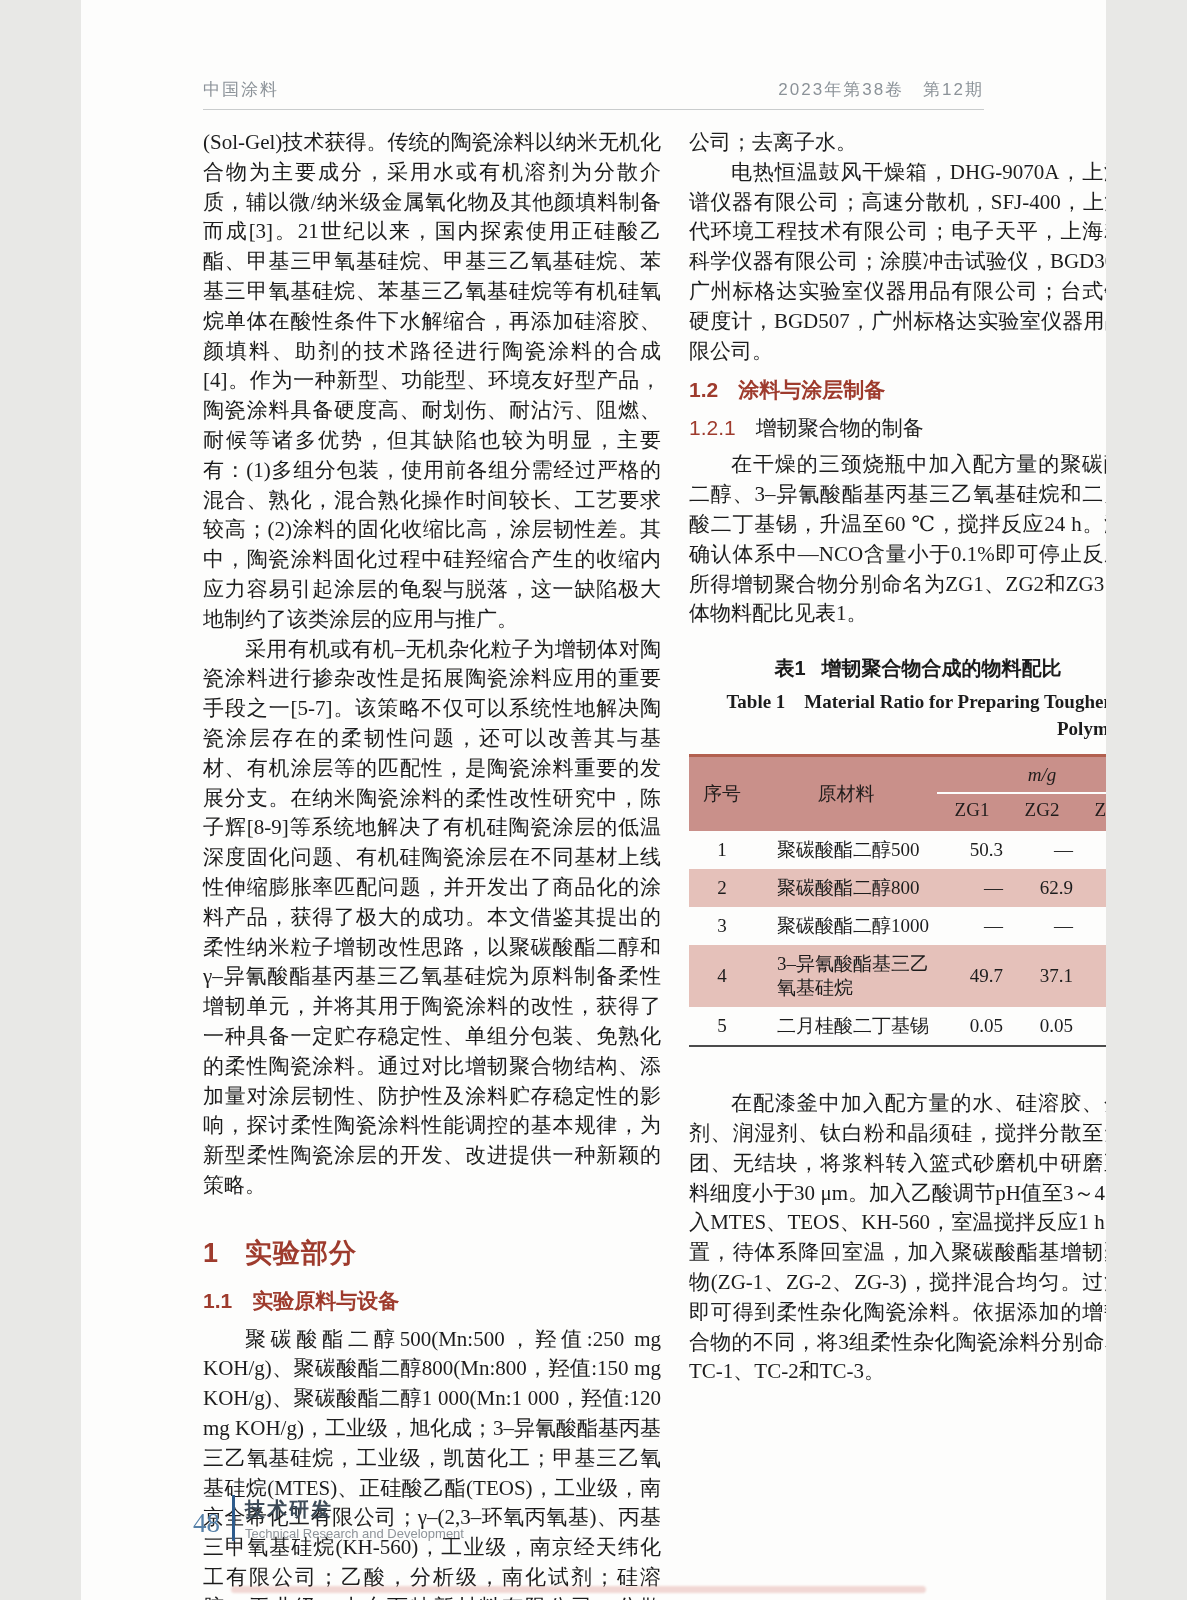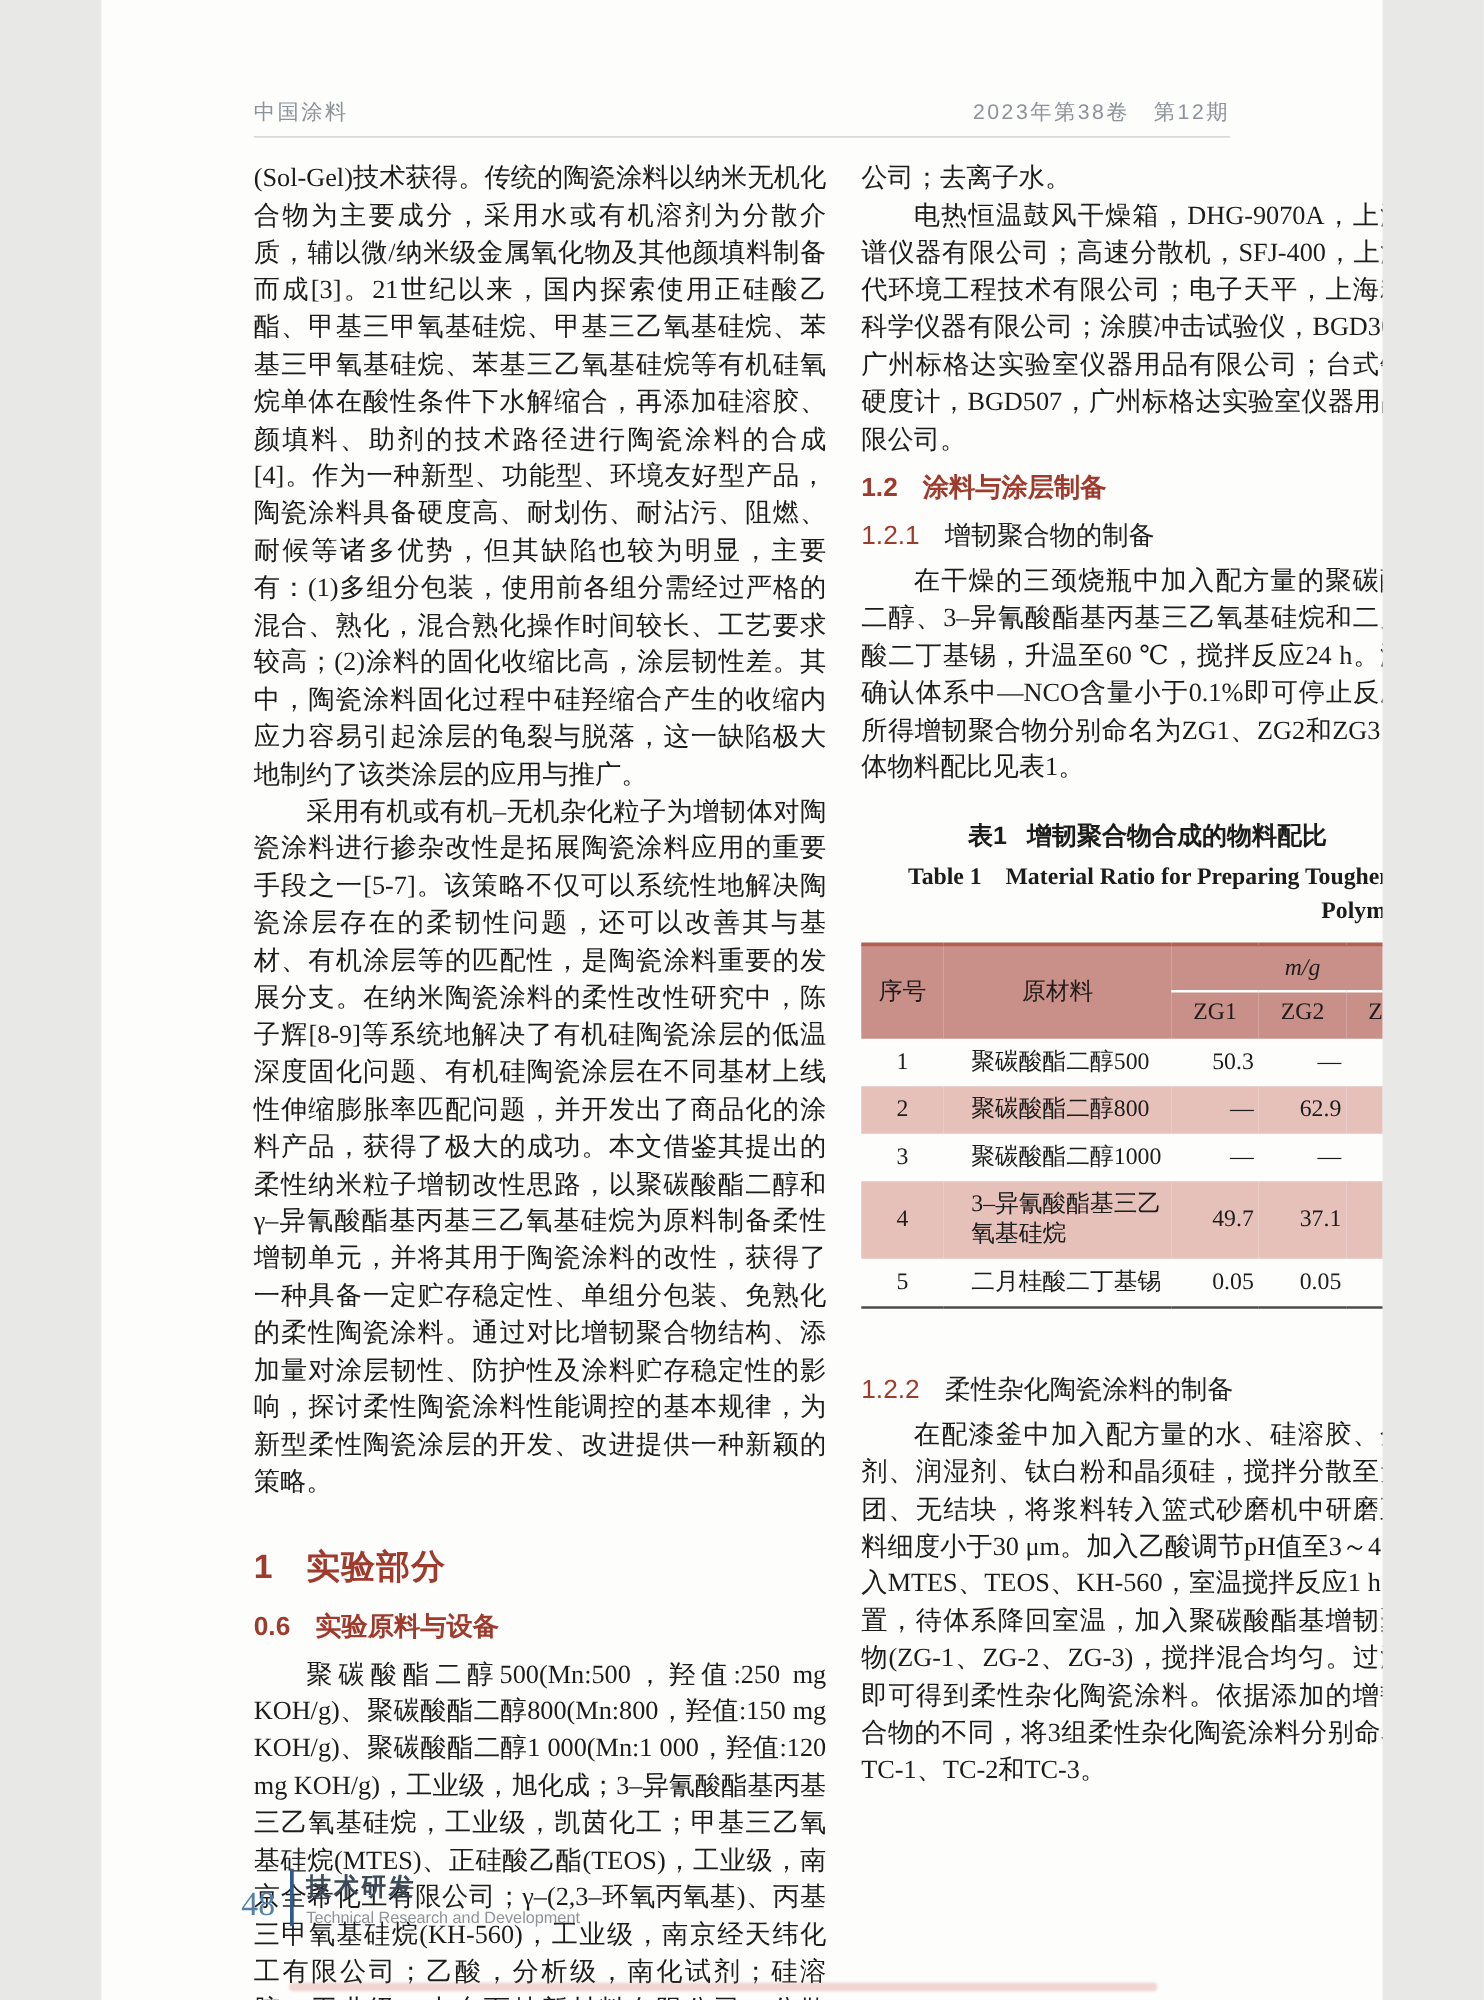--- a/index.html
+++ b/index.html
@@ -115,21 +115,21 @@
 
     <div class="col">
       <p class="para">(Sol-Gel)技术获得。传统的陶瓷涂料以纳米无机化合物为主要成分，采用水或有机溶剂为分散介质，辅以微/纳米级金属氧化物及其他颜填料制备而成[3]。21世纪以来，国内探索使用正硅酸乙酯、甲基三甲氧基硅烷、甲基三乙氧基硅烷、苯基三甲氧基硅烷、苯基三乙氧基硅烷等有机硅氧烷单体在酸性条件下水解缩合，再添加硅溶胶、颜填料、助剂的技术路径进行陶瓷涂料的合成[4]。作为一种新型、功能型、环境友好型产品，陶瓷涂料具备硬度高、耐划伤、耐沾污、阻燃、耐候等诸多优势，但其缺陷也较为明显，主要有：(1)多组分包装，使用前各组分需经过严格的混合、熟化，混合熟化操作时间较长、工艺要求较高；(2)涂料的固化收缩比高，涂层韧性差。其中，陶瓷涂料固化过程中硅羟缩合产生的收缩内应力容易引起涂层的龟裂与脱落，这一缺陷极大地制约了该类涂层的应用与推广。</p>
       <p class="para indent">采用有机或有机–无机杂化粒子为增韧体对陶瓷涂料进行掺杂改性是拓展陶瓷涂料应用的重要手段之一[5-7]。该策略不仅可以系统性地解决陶瓷涂层存在的柔韧性问题，还可以改善其与基材、有机涂层等的匹配性，是陶瓷涂料重要的发展分支。在纳米陶瓷涂料的柔性改性研究中，陈子辉[8-9]等系统地解决了有机硅陶瓷涂层的低温深度固化问题、有机硅陶瓷涂层在不同基材上线性伸缩膨胀率匹配问题，并开发出了商品化的涂料产品，获得了极大的成功。本文借鉴其提出的柔性纳米粒子增韧改性思路，以聚碳酸酯二醇和γ–异氰酸酯基丙基三乙氧基硅烷为原料制备柔性增韧单元，并将其用于陶瓷涂料的改性，获得了一种具备一定贮存稳定性、单组分包装、免熟化的柔性陶瓷涂料。通过对比增韧聚合物结构、添加量对涂层韧性、防护性及涂料贮存稳定性的影响，探讨柔性陶瓷涂料性能调控的基本规律，为新型柔性陶瓷涂层的开发、改进提供一种新颖的策略。</p>
 
       <div class="h1">
         <span class="num">1</span><span>实验部分</span>
       </div>
 
       <div class="h2">
-        <span class="num">0.6</span><span>实验原料与设备</span>
+        <span class="num">1.1</span><span>实验原料与设备</span>
       </div>
 
       <p class="para indent">聚碳酸酯二醇500(Mn:500，羟值:250 mg KOH/g)、聚碳酸酯二醇800(Mn:800，羟值:150 mg KOH/g)、聚碳酸酯二醇1 000(Mn:1 000，羟值:120 mg KOH/g)，工业级，旭化成；3–异氰酸酯基丙基三乙氧基硅烷，工业级，凯茵化工；甲基三乙氧基硅烷(MTES)、正硅酸乙酯(TEOS)，工业级，南京全希化工有限公司；γ–(2,3–环氧丙氧基)、丙基三甲氧基硅烷(KH-560)，工业级，南京经天纬化工有限公司；乙酸，分析级，南化试剂；硅溶胶，工业级，山东百特新材料有限公司；分散剂、润湿剂，工业级，毕克化学；金红石型钛白粉，杜邦；晶须硅，上海汇精纳米材料科技有限</p>
     </div>
 
     <div class="col">
       <p class="para">公司；去离子水。</p>
       <p class="para indent">电热恒温鼓风干燥箱，DHG-9070A，上海索谱仪器有限公司；高速分散机，SFJ-400，上海现代环境工程技术有限公司；电子天平，上海精密科学仪器有限公司；涂膜冲击试验仪，BGD302，广州标格达实验室仪器用品有限公司；台式铅笔硬度计，BGD507，广州标格达实验室仪器用品有限公司。</p>
 
       <div class="h2">
@@ -194,23 +194,20 @@
             <td class="mat-name">二月桂酸二丁基锡</td>
             <td class="v">0.05</td>
             <td class="v">0.05</td>
             <td class="v">0.05</td>
           </tr>
         </tbody>
       </table>
 
       <div style="height:42px;"></div>
 
-      <div class="h3">
-        <span class="num">1.2.2</span><span>柔性杂化陶瓷涂料的制备</span>
-      </div>
 
       <p class="para indent">在配漆釜中加入配方量的水、硅溶胶、分散剂、润湿剂、钛白粉和晶须硅，搅拌分散至无粉团、无结块，将浆料转入篮式砂磨机中研磨至浆料细度小于30 μm。加入乙酸调节pH值至3～4，加入MTES、TEOS、KH-560，室温搅拌反应1 h。静置，待体系降回室温，加入聚碳酸酯基增韧聚合物(ZG-1、ZG-2、ZG-3)，搅拌混合均匀。过滤，即可得到柔性杂化陶瓷涂料。依据添加的增韧聚合物的不同，将3组柔性杂化陶瓷涂料分别命名为TC-1、TC-2和TC-3。</p>
 
     </div>
   </div>
 
   <div class="footer">
     <span class="pageno">48</span>
     <span class="vbar"></span>
     <span>

